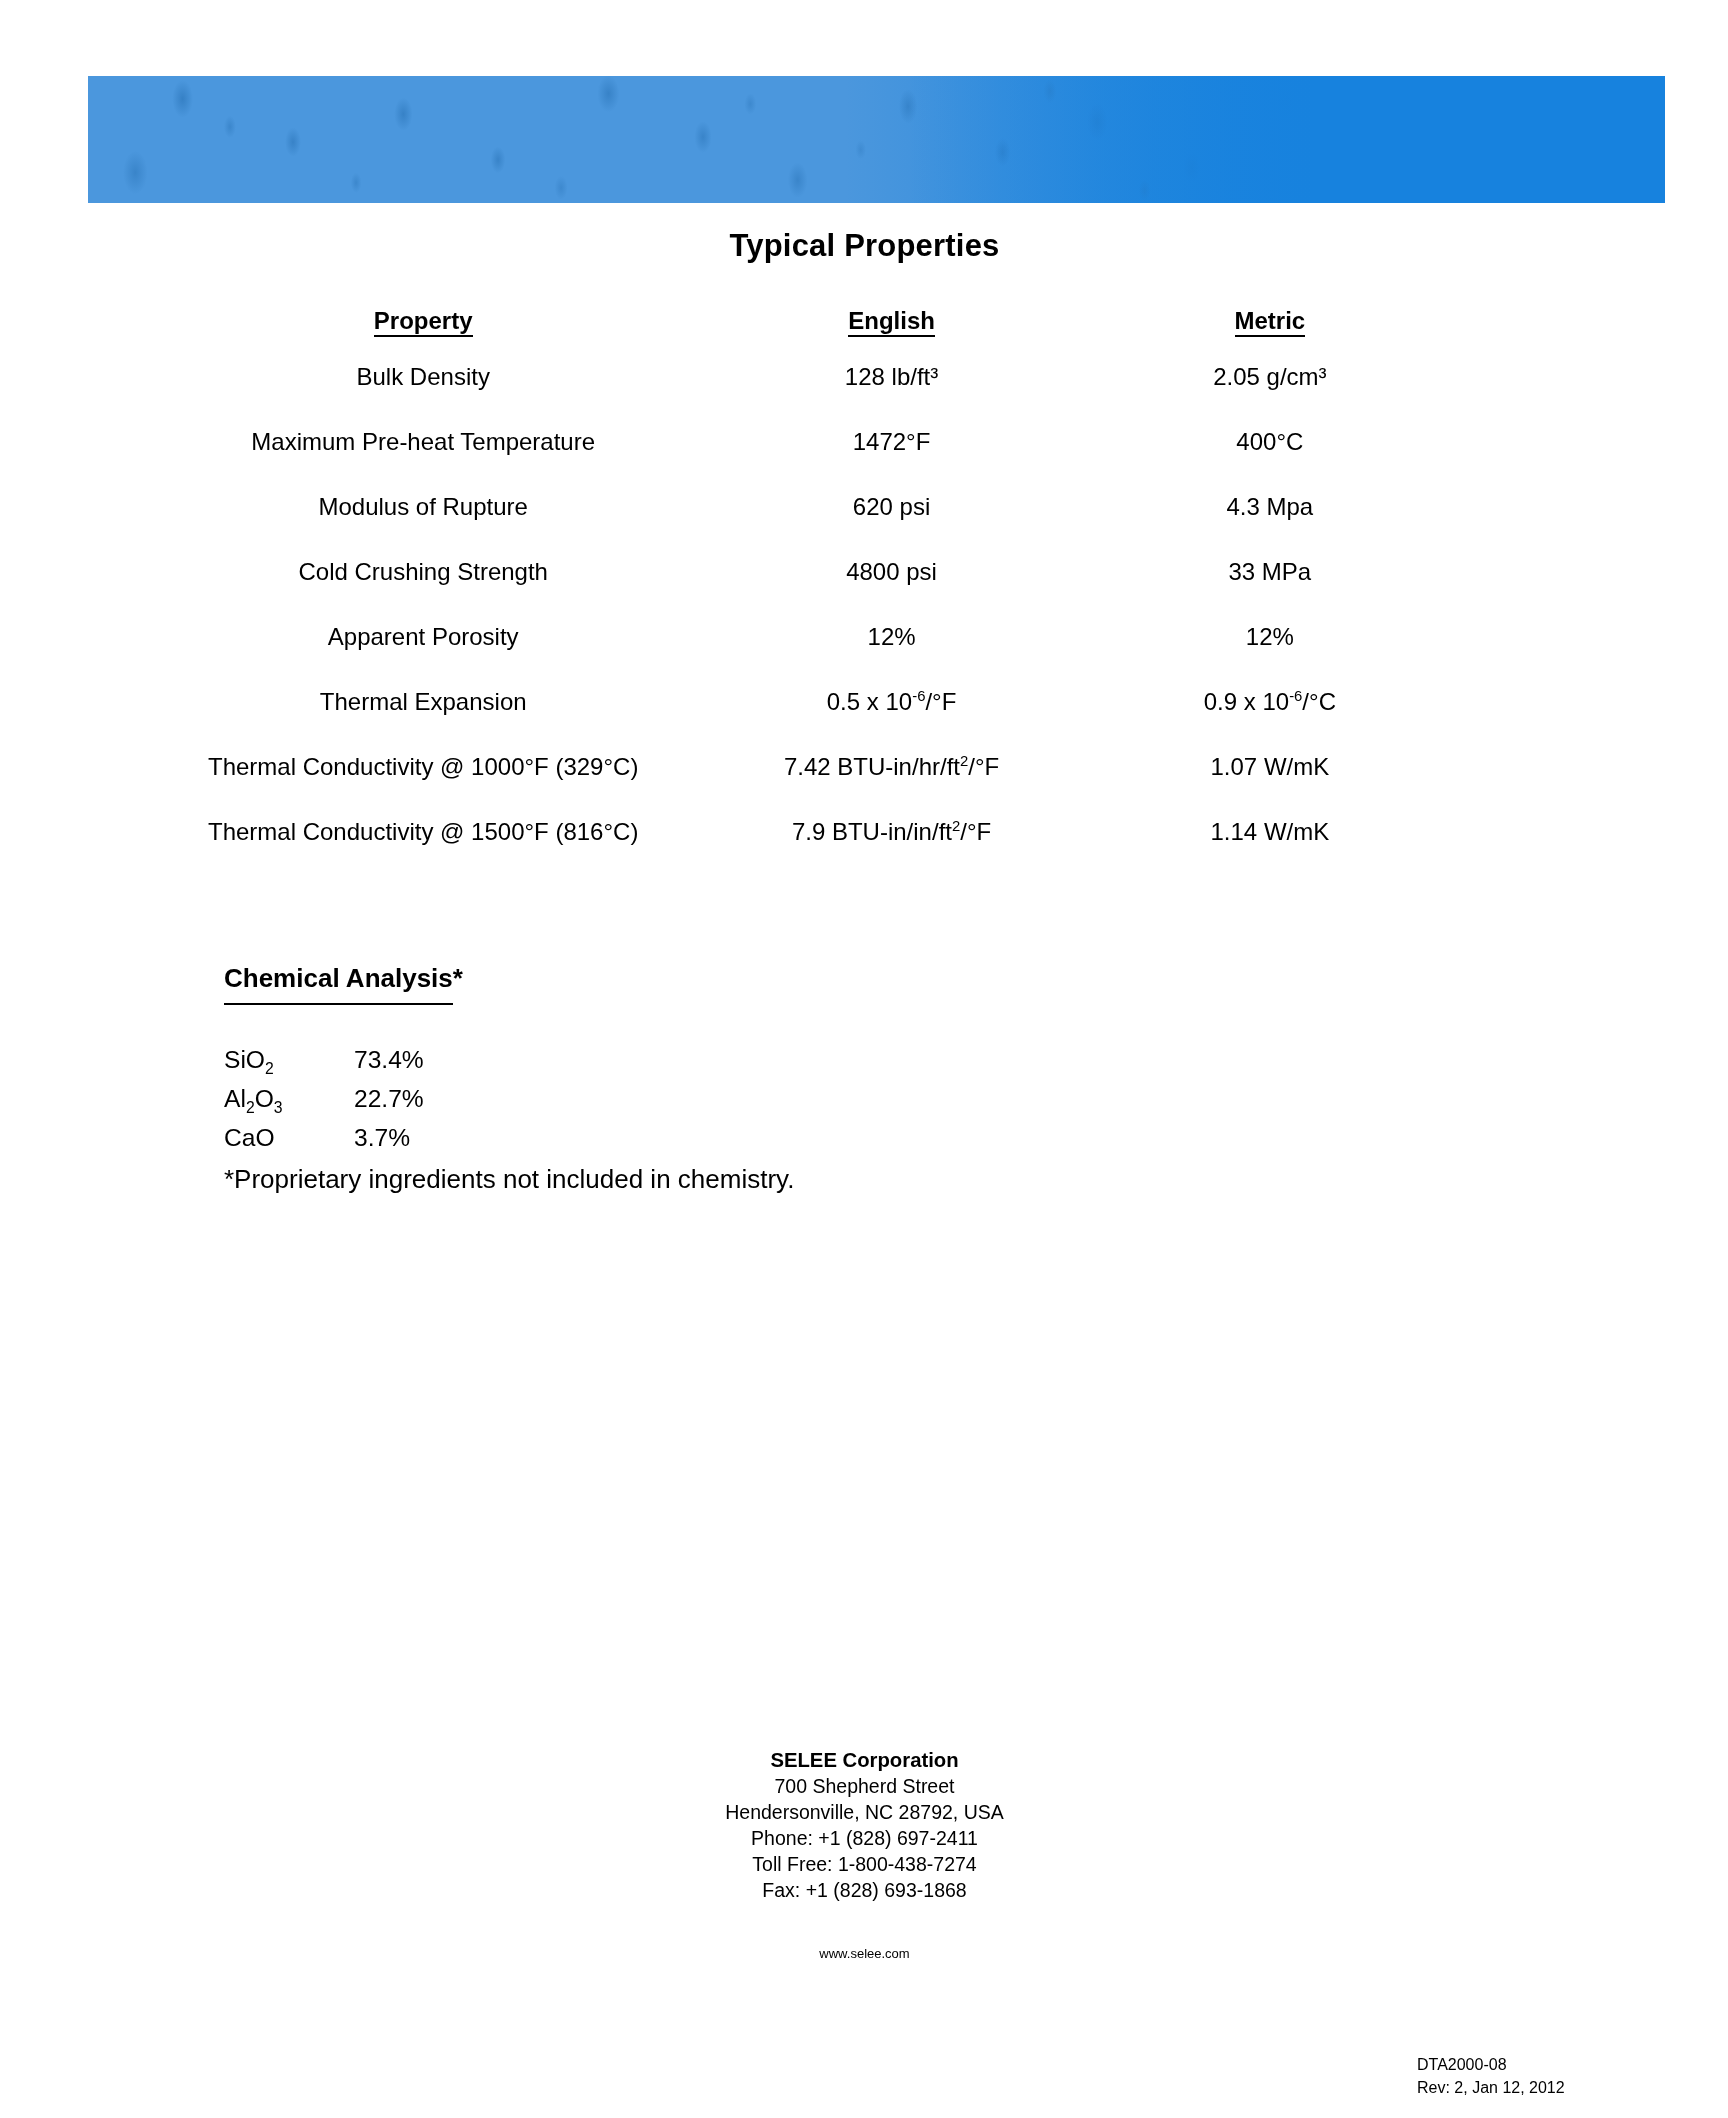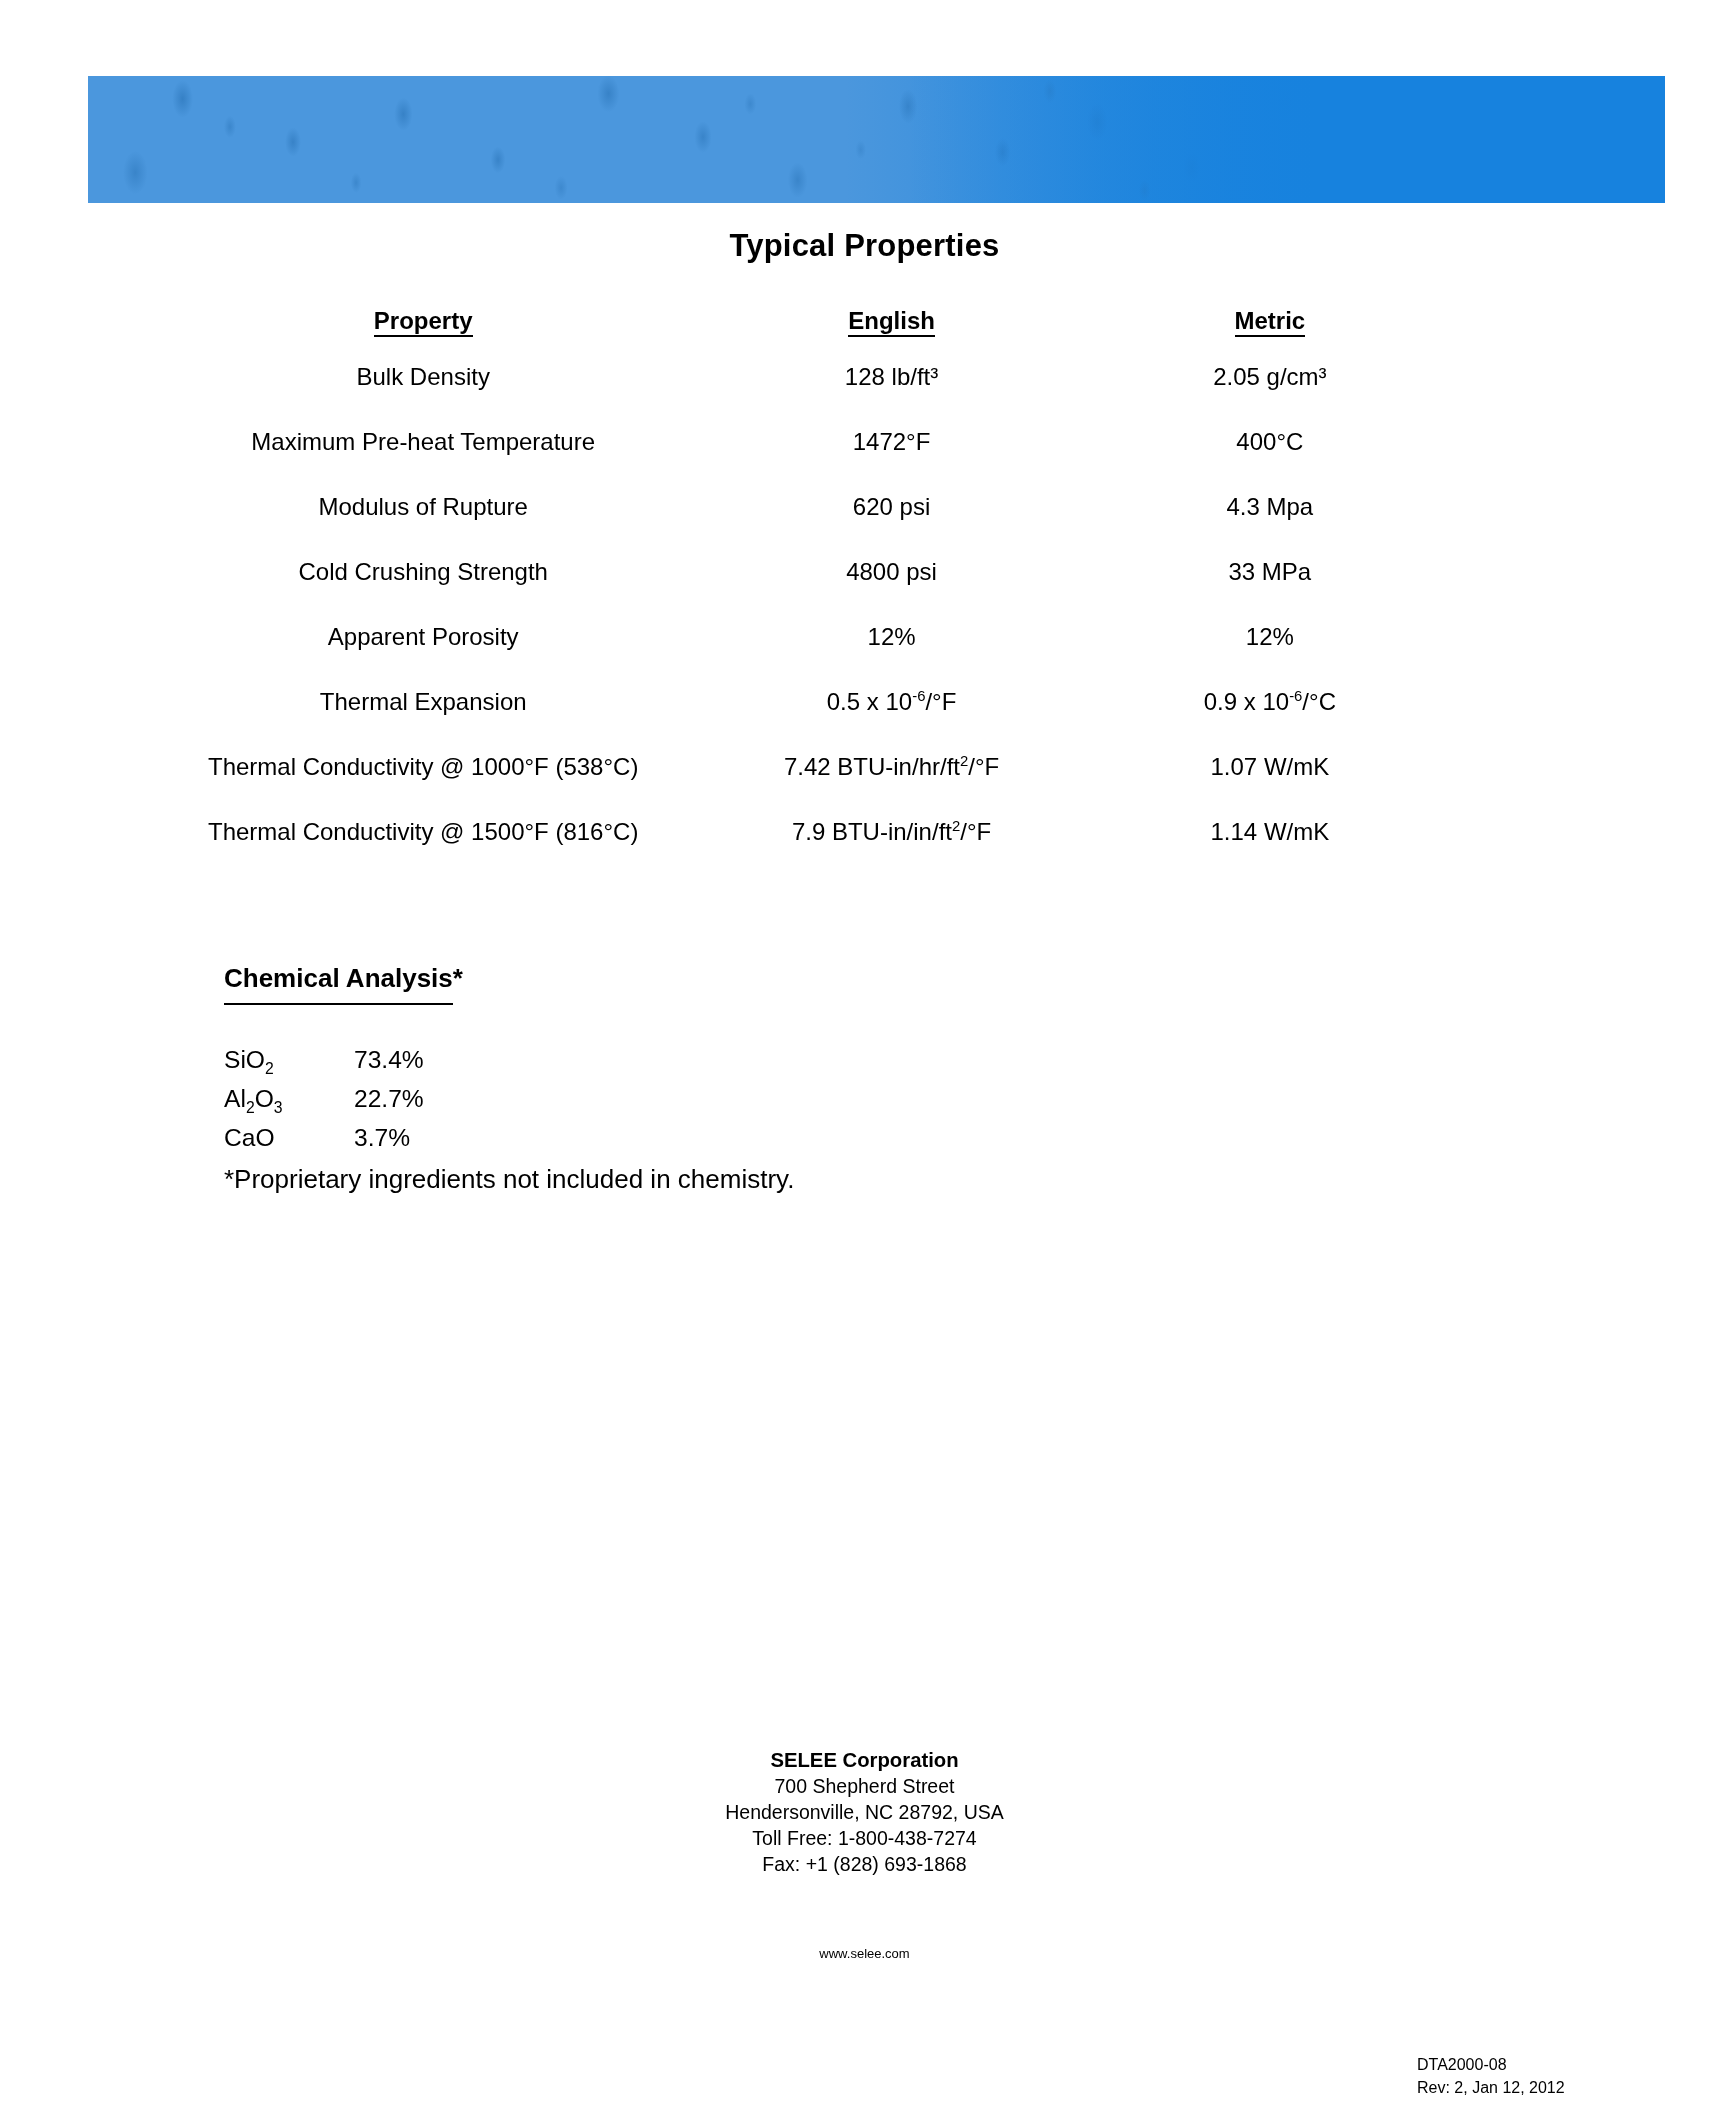--- a/index.html
+++ b/index.html
@@ -215,21 +215,21 @@
         <td class="col-prop">Apparent Porosity</td>
         <td class="col-eng">12%</td>
         <td class="col-metric">12%</td>
       </tr>
       <tr>
         <td class="col-prop">Thermal Expansion</td>
         <td class="col-eng">0.5 x 10<sup>-6</sup>/°F</td>
         <td class="col-metric">0.9 x 10<sup>-6</sup>/°C</td>
       </tr>
       <tr>
-        <td class="col-prop">Thermal Conductivity @ 1000°F (538°C)</td>
+        <td class="col-prop">Thermal Conductivity @ 1000°F (329°C)</td>
         <td class="col-eng">7.42 BTU-in/hr/ft<sup>2</sup>/°F</td>
         <td class="col-metric">1.07 W/mK</td>
       </tr>
       <tr>
         <td class="col-prop">Thermal Conductivity @ 1500°F (816°C)</td>
         <td class="col-eng">7.9 BTU-in/in/ft<sup>2</sup>/°F</td>
         <td class="col-metric">1.14 W/mK</td>
       </tr>
     </tbody>
 </table>
@@ -250,20 +250,21 @@
       <span class="chem-value">3.7%</span>
     </div>
   </div>
 
 <div class="chem-note">*Proprietary ingredients not included in chemistry.</div>
 
 <div class="footer-block">
   <div class="footer-company">SELEE Corporation</div>
   <div>700 Shepherd Street</div>
   <div>Hendersonville, NC 28792, USA</div>
+  <div>Phone:  +1 (828) 697-2411</div>
   <div>Toll Free:  1-800-438-7274</div>
   <div>Fax:  +1 (828) 693-1868</div>
 </div>
 
 <div class="footer-web">www.selee.com</div>
 
 <div class="doc-code">
   <div>DTA2000-08</div>
   <div>Rev: 2, Jan 12, 2012</div>
 </div>

